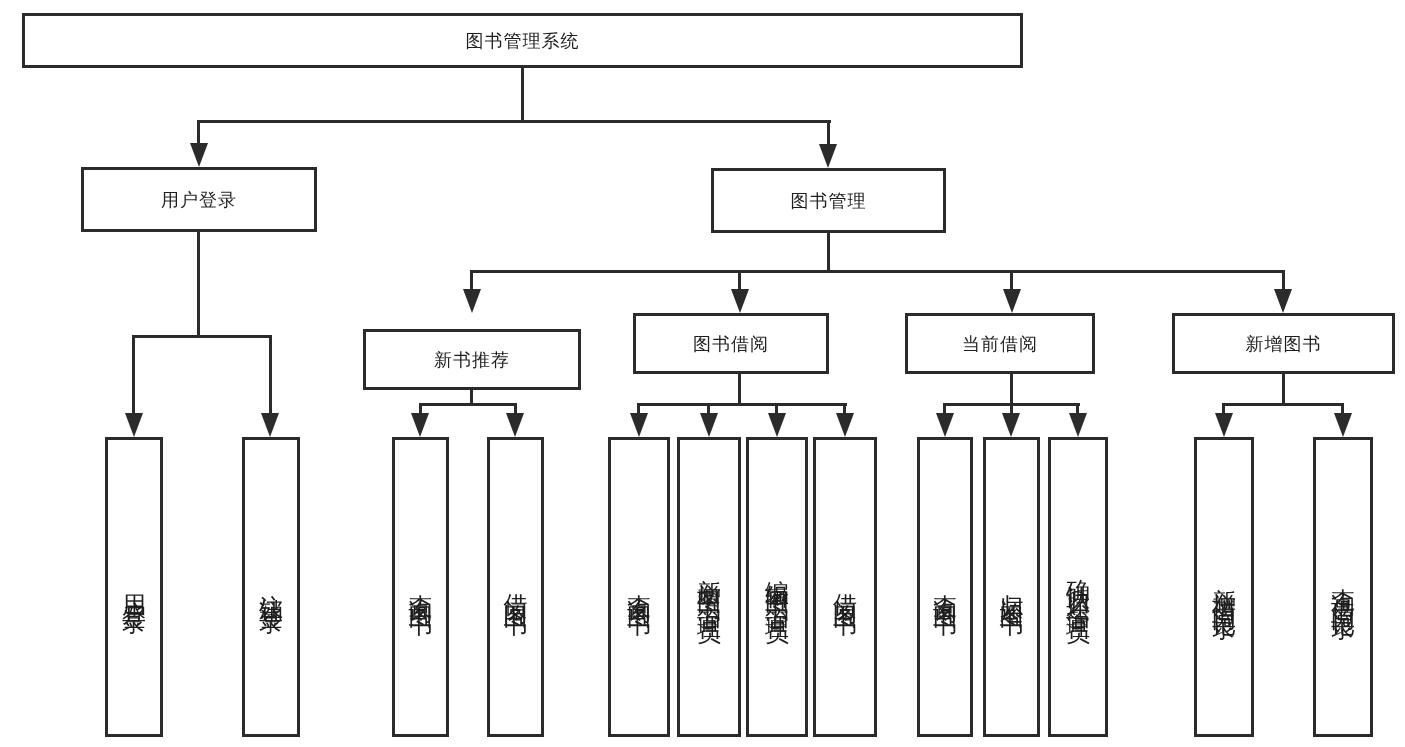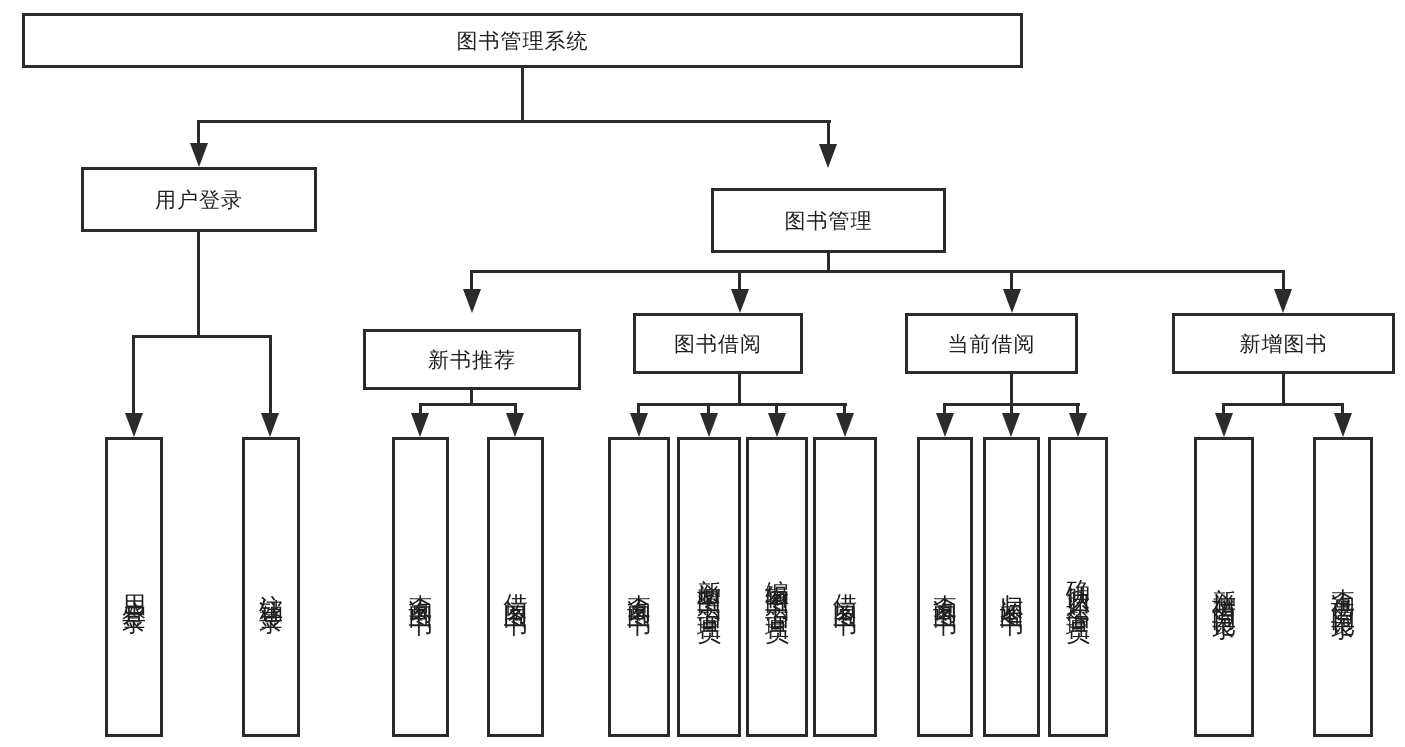--- a/index.html
+++ b/index.html
@@ -19,21 +19,21 @@
     font-family: "Liberation Sans", "DejaVu Sans", sans-serif;
     color: var(--text);
   }
   .box {
     position: absolute;
     background: #fff;
     border: 3px solid var(--line);
     display: flex;
     align-items: center;
     justify-content: center;
-    font-size: 21px;
+    font-size: 18px;
     letter-spacing: 1px;
     color: var(--text);
     z-index: 2;
   }
   .vbox {
     position: absolute;
     background: #fff;
     border: 3px solid var(--line);
     display: flex;
     align-items: center;
@@ -77,43 +77,43 @@
   <div class="box" style="left:22px; top:13px; width:1001px; height:55px;">图书管理系统</div>
 
   <div class="vline" style="left:521px; top:68px; height:54px;"></div>
   <div class="hline" style="left:197px; top:120px; width:634px;"></div>
   <div class="vline" style="left:197px; top:120px; height:25px;"></div>
   <div class="arrow" style="left:190px; top:143px;"></div>
   <div class="vline" style="left:827px; top:120px; height:26px;"></div>
   <div class="arrow" style="left:819px; top:144px;"></div>
 
   <div class="box" style="left:81px; top:167px; width:236px; height:65px;">用户登录</div>
-  <div class="box" style="left:711px; top:168px; width:235px; height:65px;margin-top:20px;">图书管理</div>
+  <div class="box" style="left:711px; top:168px; width:235px; height:65px;">图书管理</div>
 
   <div class="vline" style="left:197px; top:232px; height:105px;"></div>
   <div class="hline" style="left:132px; top:335px; width:140px;"></div>
   <div class="vline" style="left:132px; top:335px; height:80px;"></div>
   <div class="arrow" style="left:125px; top:413px;"></div>
   <div class="vline" style="left:269px; top:335px; height:80px;"></div>
   <div class="arrow" style="left:261px; top:413px;"></div>
 
   <div class="vline" style="left:827px; top:233px; height:40px;"></div>
   <div class="hline" style="left:470px; top:270px; width:815px;"></div>
   <div class="vline" style="left:470px; top:270px; height:21px;"></div>
   <div class="arrow" style="left:463px; top:289px;"></div>
   <div class="vline" style="left:738px; top:270px; height:21px;"></div>
   <div class="arrow" style="left:731px; top:289px;"></div>
   <div class="vline" style="left:1010px; top:270px; height:21px;"></div>
   <div class="arrow" style="left:1003px; top:289px;"></div>
   <div class="vline" style="left:1282px; top:270px; height:21px;"></div>
   <div class="arrow" style="left:1274px; top:289px;"></div>
 
   <div class="box" style="left:363px; top:313px; width:218px; height:61px;margin-top:16px;">新书推荐</div>
-  <div class="box" style="left:633px; top:313px; width:170px; height:61px;">图书借阅</div>
-  <div class="box" style="left:905px; top:313px; width:173px; height:61px;">当前借阅</div>
+  <div class="box" style="left:633px; top:313px; width:196px; height:61px;">图书借阅</div>
+  <div class="box" style="left:905px; top:313px; width:190px; height:61px;">当前借阅</div>
   <div class="box" style="left:1172px; top:313px; width:223px; height:61px;">新增图书</div>
 
   <div class="vline" style="left:470px; top:374px; height:31px;"></div>
   <div class="hline" style="left:419px; top:403px; width:98px;"></div>
   <div class="vline" style="left:419px; top:403px; height:12px;"></div>
   <div class="arrow" style="left:411px; top:413px;"></div>
   <div class="vline" style="left:514px; top:403px; height:12px;"></div>
   <div class="arrow" style="left:506px; top:413px;"></div>
 
   <div class="vline" style="left:738px; top:374px; height:31px;"></div>

